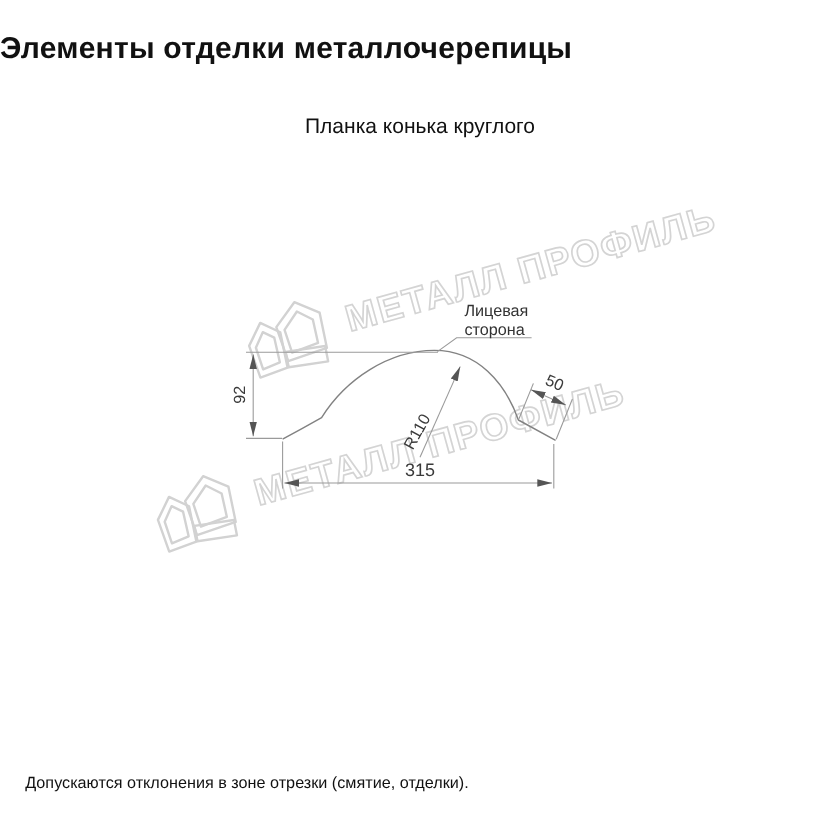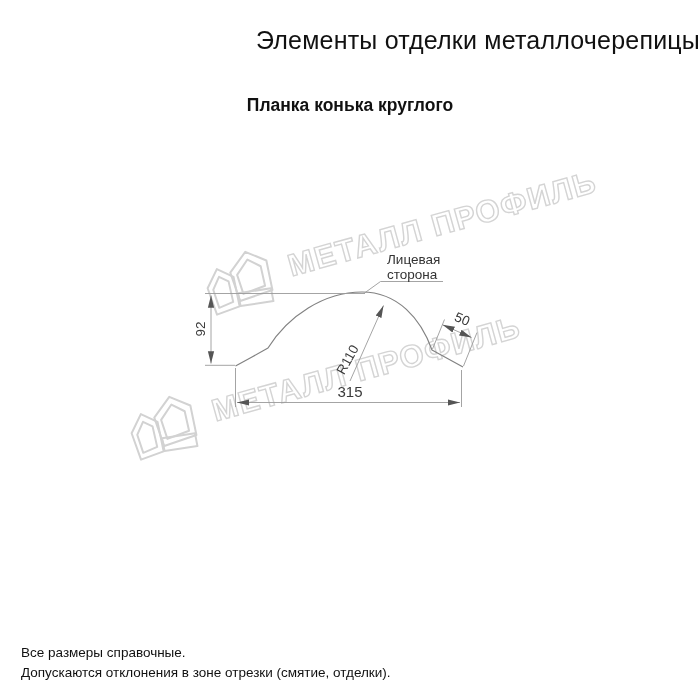--- a/index.html
+++ b/index.html
@@ -1,26 +1,26 @@
 <!DOCTYPE html>
 <html><head>
 <meta charset="utf-8">
 <style>
   html,body{margin:0;padding:0;background:#ffffff;}
   .canvas{
     position:relative;width:700px;height:700px;background:#ffffff;overflow:hidden;
     font-family:"Liberation Sans",sans-serif;
   }
   .page-title{
-    position:absolute;top:26px;left:0;width:100%;text-align:right;
-    font-size:25px;font-weight:normal;color:#111;letter-spacing:0.2px;
+    position:absolute;top:26px;left:0;width:100%;text-align:left;
+    font-size:25px;font-weight:bold;color:#111;letter-spacing:0.2px;
   }
   .product-block{
     position:absolute;top:94px;left:0;width:100%;text-align:center;
-    font-size:17.5px;font-weight:bold;color:#111;line-height:22px;
+    font-size:17.5px;font-weight:normal;color:#111;line-height:22px;
   }
   .watermark{
     position:absolute;display:flex;align-items:center;gap:7px;
     transform:rotate(-15.5deg);transform-origin:left center;pointer-events:none;
   }
   .wm-text{
     font-weight:bold;font-size:31px;letter-spacing:1.5px;white-space:nowrap;
     color:transparent;-webkit-text-stroke:1.4px #d4d4d4;
   }
   @supports not (-webkit-text-stroke: 1px #000) {
@@ -108,17 +108,16 @@
     <text class="dim-text" x="348" y="364" text-anchor="middle" transform="rotate(-61 348 360)">R110</text>
 
     <g>
       <polyline points="443,281.5 380.5,281.5 364.5,293" fill="none" stroke="#9a9a9a" stroke-width="0.9"></polyline>
       <text class="label-text" x="387" y="263.5">Лицевая</text>
       <text class="label-text" x="387" y="279">сторона</text>
     </g>
   </svg>
 
   <div class="footnotes">
-    <div>Все размеры справочные.</div>
     <div>Допускаются отклонения в зоне отрезки (смятие, отделки).</div>
   </div>
 
 </div>
 
 </body></html>

